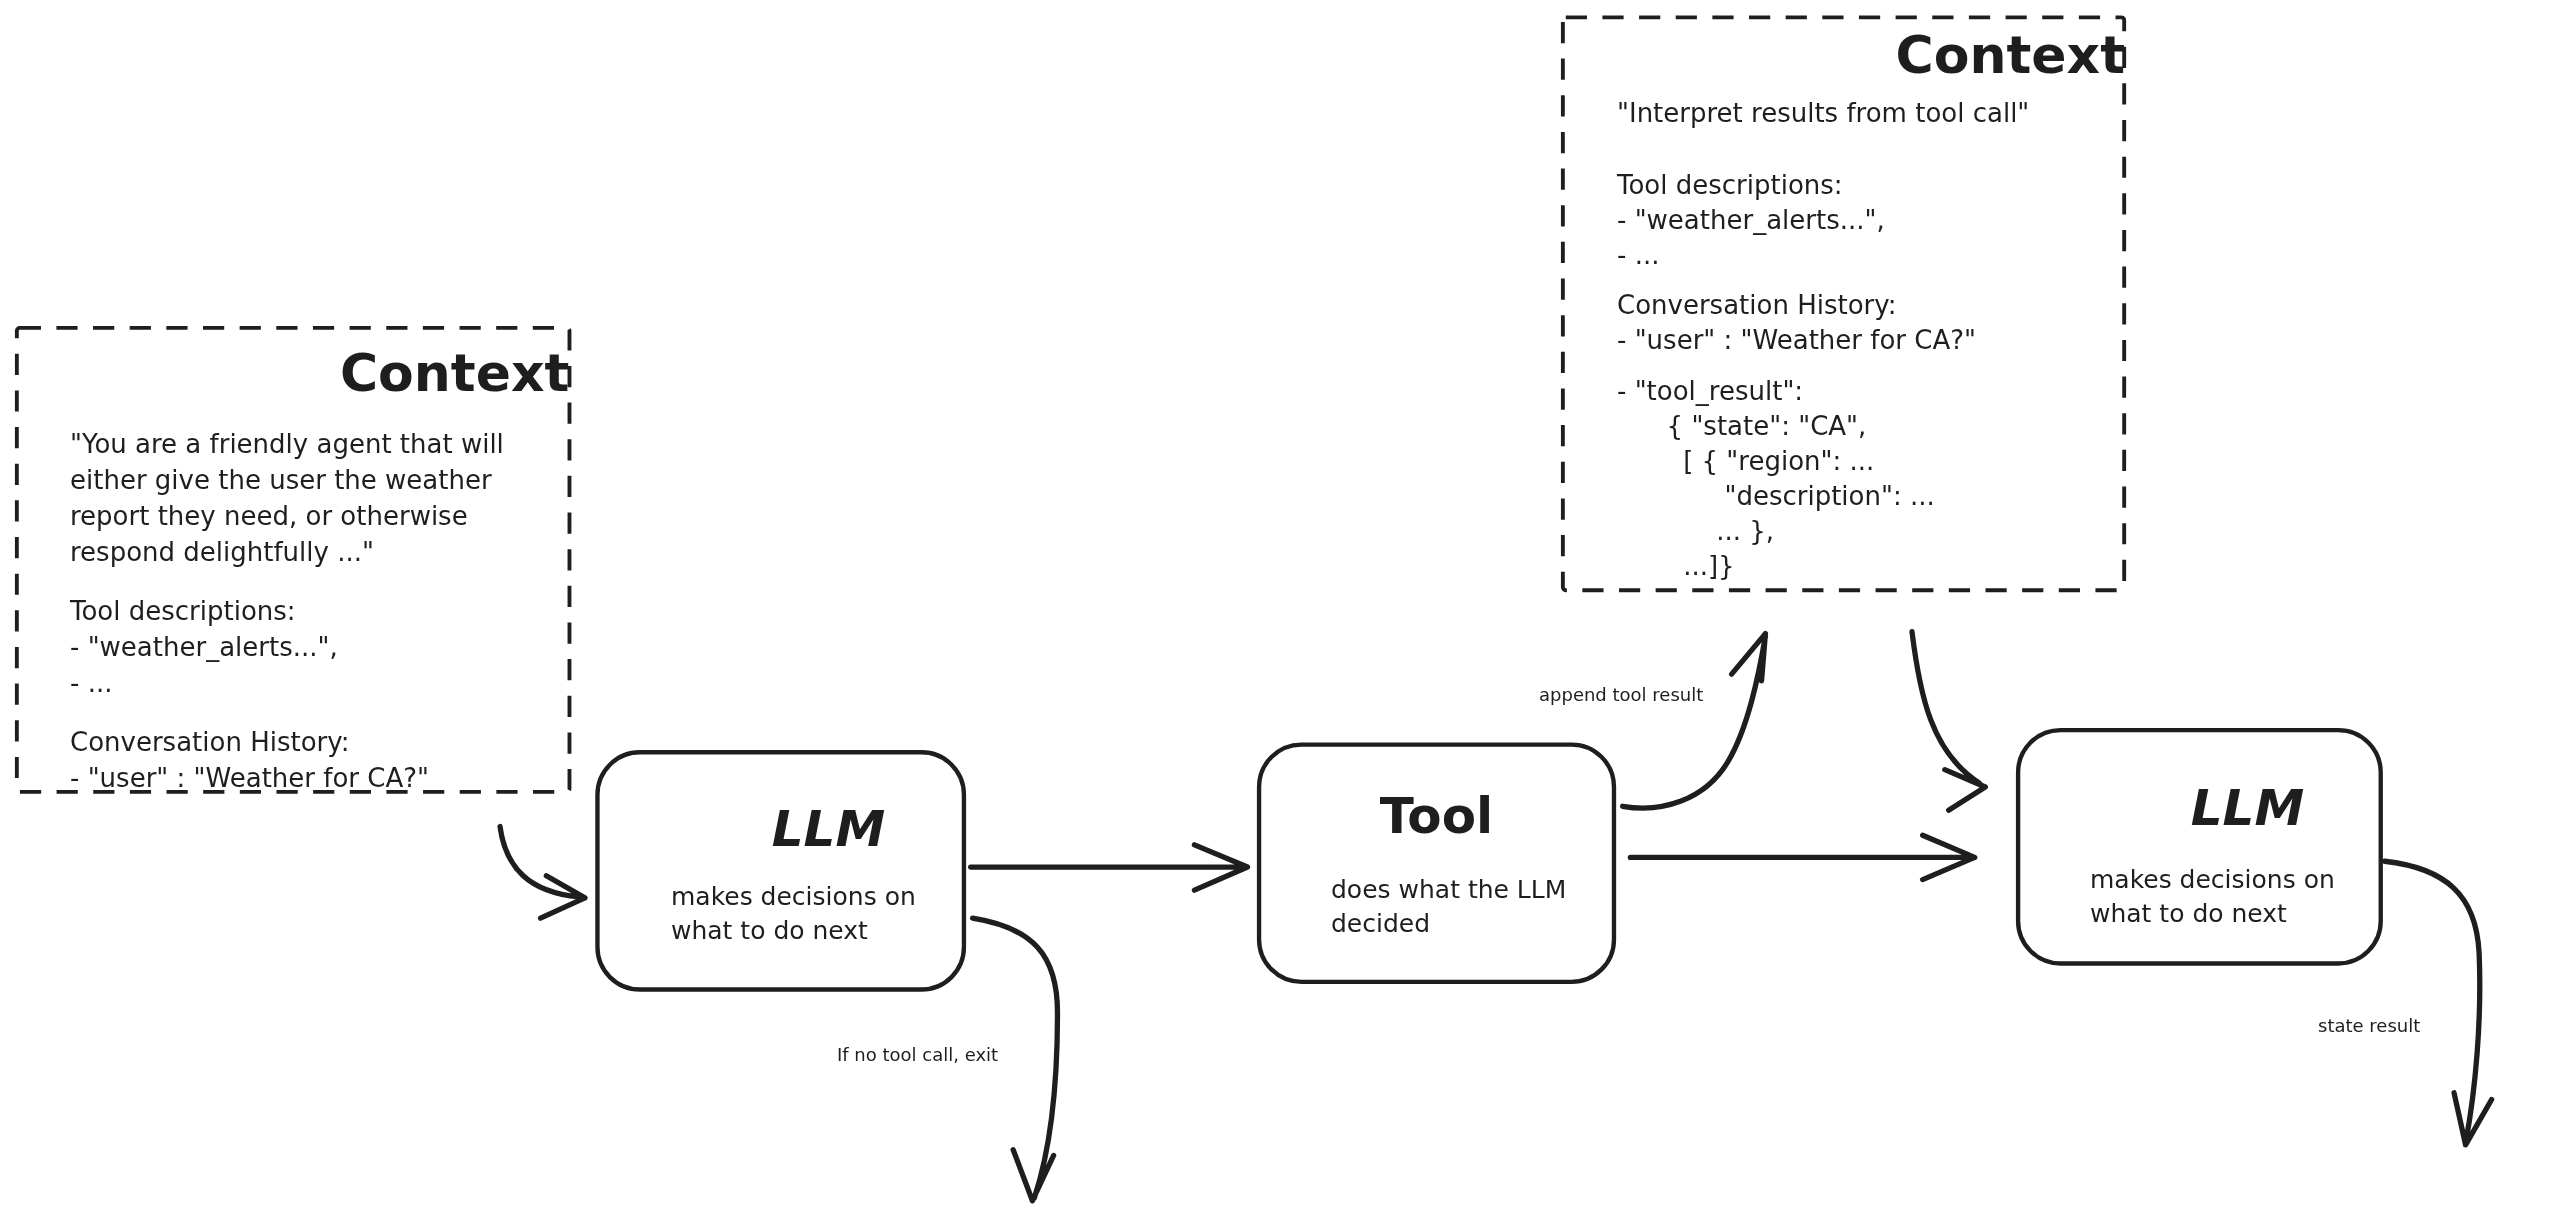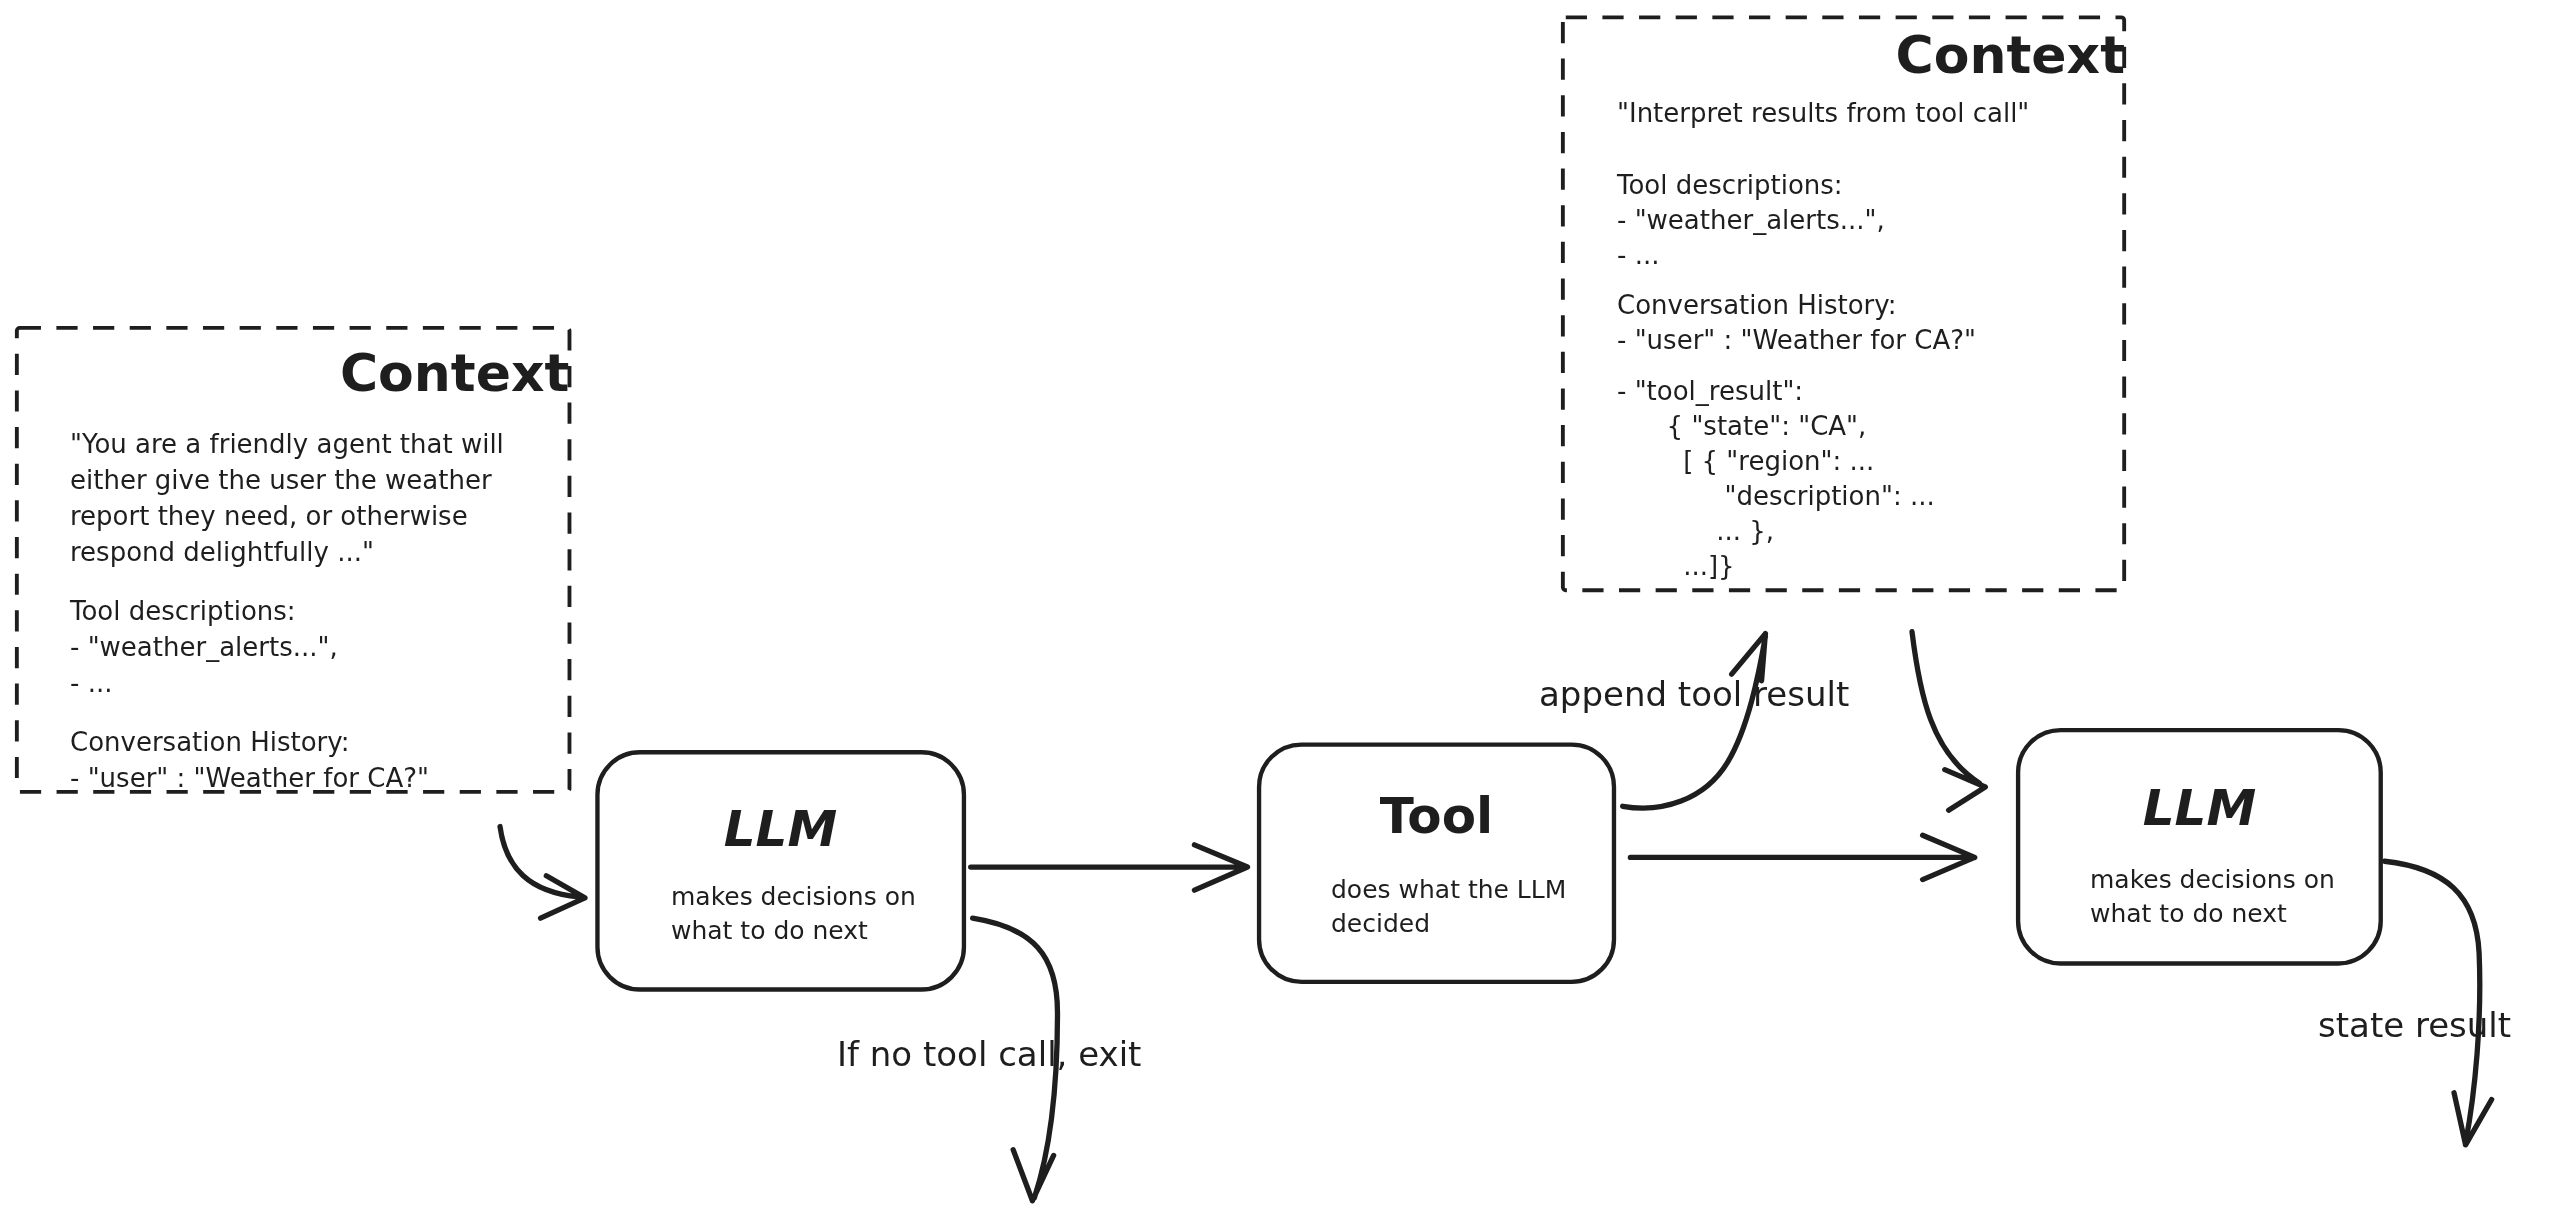--- a/index.html
+++ b/index.html
@@ -52,28 +52,28 @@
   .ctx-left-body p { line-height: 36px; }
   .ctx-top-body p { line-height: 35px; margin-bottom: 15.4px; }
   .ctx-top-body p.gap-lg { margin-bottom: 37px; }
   .node-title {
     font-size: 50px;
     font-weight: bold;
     text-align: center;
     line-height: 1;
     white-space: pre;
   }
-  .node-title.slant { font-style: italic; }
+  .node-title.slant { font-style: italic; padding-left: 48px; }
   .node-sub {
     font-size: 25px;
     line-height: 34px;
     white-space: pre-wrap;
   }
   .edge-label {
-    font-size: 34px;
+    font-size: 18px;
     line-height: 29px;
     white-space: pre;
   }
 </style>
 </head>
 <body>
 
 <div class="canvas">
 
   <svg class="shapes" viewBox="0 0 2670 1266">

